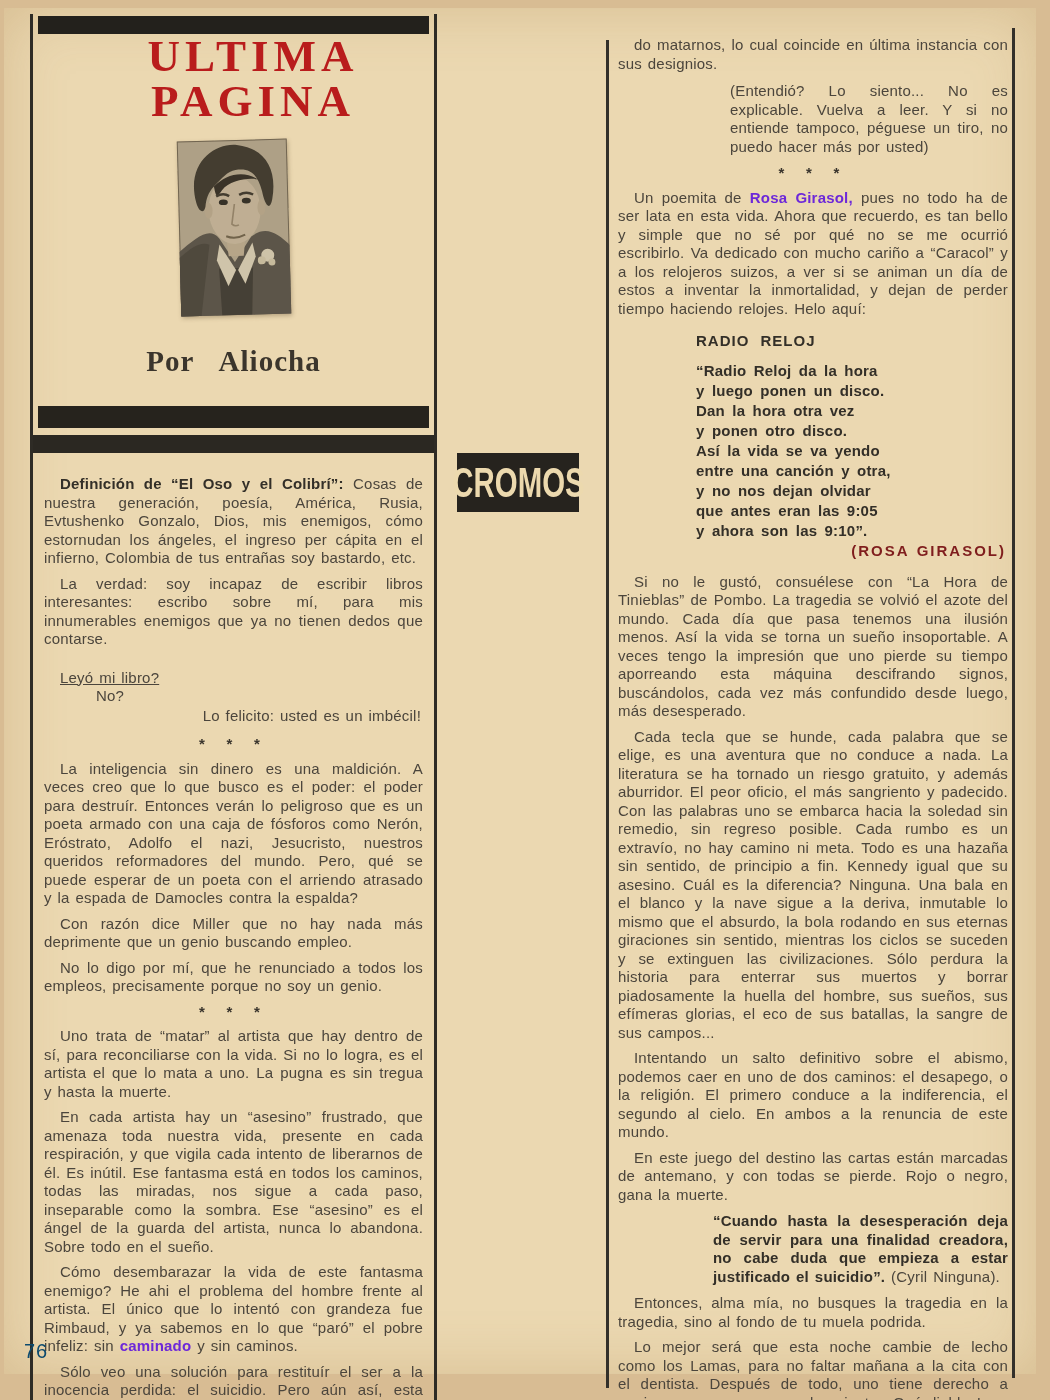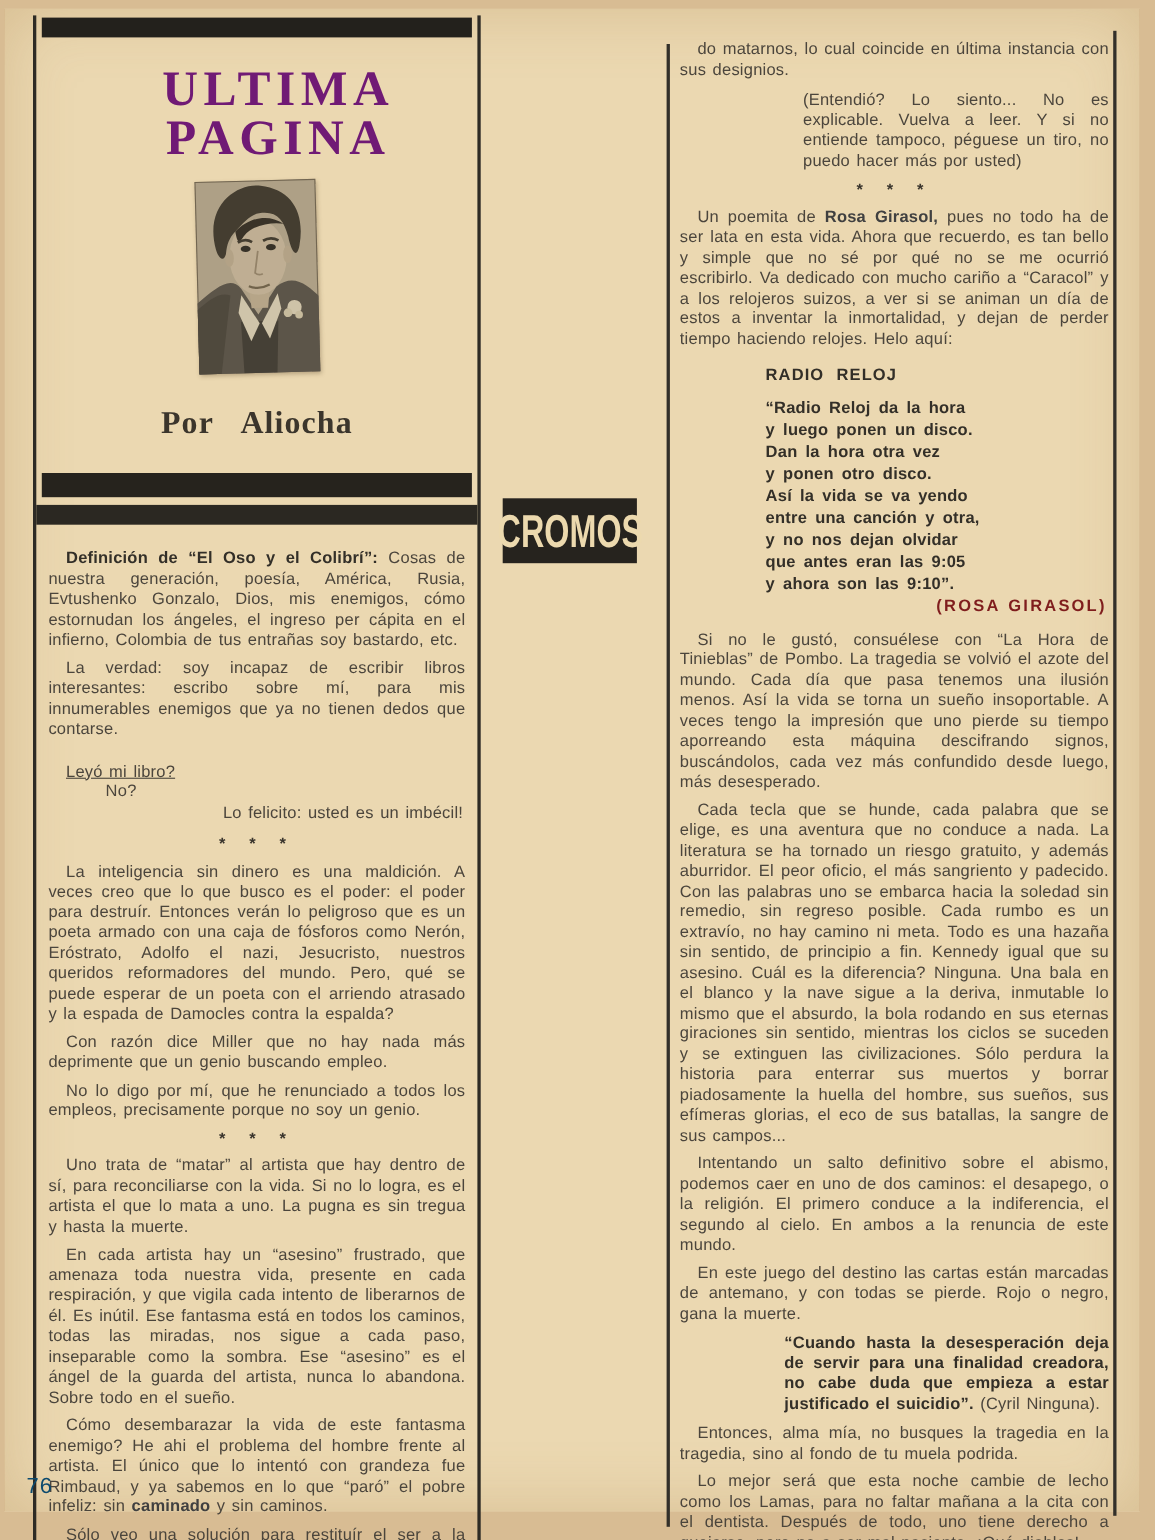--- a/index.html
+++ b/index.html
@@ -15,44 +15,44 @@
     box-shadow:inset 0 0 60px rgba(160,120,60,.28);
   }
   
   .left-col{
     position:absolute;left:30px;top:14px;width:407px;
     border-left:3px solid #2e2b25;border-right:3px solid #2e2b25;
     box-sizing:border-box;
   }
   .top-bar{height:18px;margin:2px 5px 0;background:#23211c;}
   .article-title{
-    margin-top:24px;text-align:center;
+    text-align:center;
     font-family:"Liberation Serif",serif;font-weight:bold;
-    font-size:45px;line-height:1;color:#701a75;
+    font-size:45px;line-height:1;color:#b91c1c;
     letter-spacing:5px;word-spacing:28px;padding-left:39px;
   }
   .photo-wrap{width:110px;height:175px;margin:16px auto 0;transform:rotate(-1.5deg);
     box-shadow:1px 2px 4px rgba(90,70,40,.35);}
   .photo-wrap svg{display:block;width:110px;height:175px;}
   .byline{
     margin-top:30px;text-align:center;
     font-family:"Liberation Serif",serif;font-weight:bold;
     font-size:29px;color:#3b352c;word-spacing:18px;letter-spacing:1px;
   }
   .bar2{height:22px;margin:28px 5px 0;background:#26231d;}
   .bar3{height:18px;margin:7px 0 0;background:#2b2822;}
   
   .lbody{margin-top:22px;padding:0 11px 14px;}
   .col-text{
     font-size:15px;line-height:18.5px;color:#4b453c;
     letter-spacing:.2px;word-spacing:1.5px;
   }
   .para{text-align:justify;text-indent:16px;margin:0 0 7px;}
   .lead{font-weight:bold;color:#332f28;}
-  b,.bold{font-weight:bold;color:#404040;}
+  b,.bold{font-weight:bold;color:#6d28d9;}
   .qline1{text-indent:16px;margin:20px 0 0;text-decoration:underline;}
   .qline2{text-indent:52px;margin:0;}
   .qline3{text-align:right;margin:1px 2px 10px 0;}
   .stars{text-align:center;font-weight:bold;letter-spacing:8px;margin:1px 0 6px;color:#3a352d;}
   
   .cromos-box{
     position:absolute;left:457px;top:453px;width:122px;height:59px;
     background:#26231e;display:flex;align-items:center;justify-content:center;
   }
   .cromos-text{

